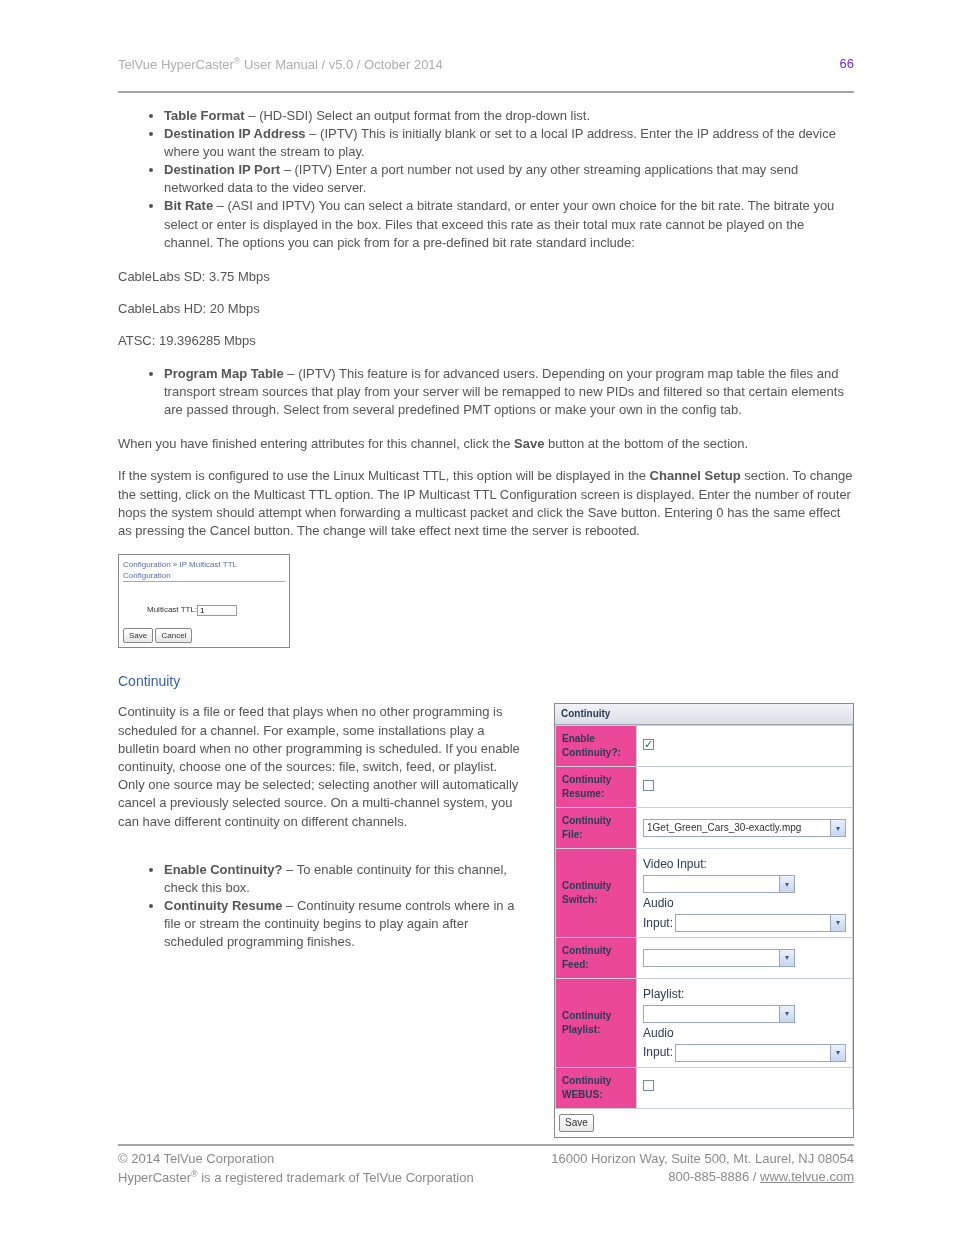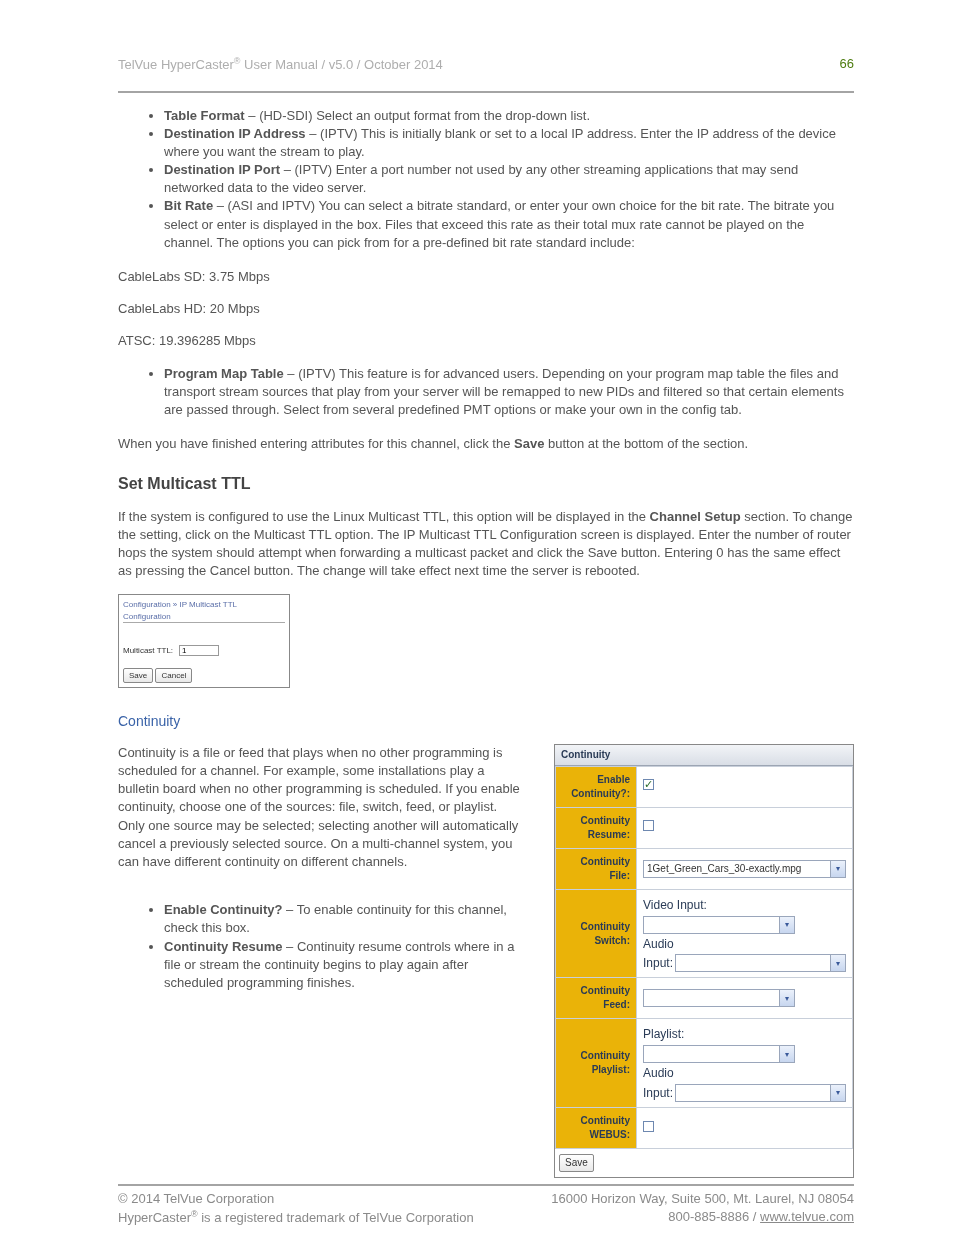--- a/index.html
+++ b/index.html
@@ -16,21 +16,21 @@
     min-height: 1235px;
     padding: 55px 100px 40px 118px;
     box-sizing: border-box;
     position: relative;
   }
   .header-line {
     color: #aeaeae;
     font-size: 13px;
     margin-bottom: 16px;
   }
-  .header-line .right { float: right; color: #4d7c0f; }
+  .header-line .right { float: right; color: #6d28d9; }
   .sup { font-size: 9px; vertical-align: super; }
   hr.rule {
     border: none;
     border-top: 2px solid #a4a4a4;
     margin: 8px 0 14px 0;
   }
   hr.rule-bottom {
     border: none;
     border-top: 2px solid #a4a4a4;
     margin: 6px 0 4px 0;
@@ -71,22 +71,23 @@
     color: #5a6ea8;
     margin: 6px 0 24px 0;
   }
   .fig-box .crumb {
     padding: 4px 4px 8px 4px;
     border-bottom: 2px solid transparent;
     position: relative;
   }
   .fig-box .crumb .un { border-bottom: 1px solid #aaa; display:inline-block; padding-bottom:0px;}
   .fig-box .field-row {
-    display:flex; align-items:center; gap:6px; padding: 12px 4px 10px 4px;
+    display:flex; align-items:center; gap:0; padding: 12px 4px 10px 4px;
     color:#333;
+    margin-left:24px;
   }
   .fig-box input[type="text"]{
     border:1px solid #999; height:11px; width:40px; font-size:8px; padding:0 2px;
     box-sizing:border-box;
   }
   .fig-btns { padding: 2px 4px 4px 4px;}
   .fig-btn {
     display:inline-block; border:1px solid #888; border-radius:2px;
     font-size:8px; padding:1px 5px; color:#333;
     background: linear-gradient(#fff,#e8e8e8);
@@ -100,23 +101,23 @@
   }
   .cont-panel .ph {
     background: linear-gradient(#f2f4f7,#d9dee6);
     border-bottom:1px solid #9ca5b3;
     padding: 3px 6px;
     font-weight:bold; color:#2a3b56;
   }
   .cont-panel table { border-collapse: collapse; width:100%; }
   .cont-panel td.lab {
     width: 68px;
-    background: #eab308;
+    background: #ec4899;
     border:1px solid #c8cfda;
-    text-align:right;
+    text-align:left;
     padding: 6px 6px;
     color:#2a3b56; font-weight:bold;
     vertical-align: middle;
     font-size:10px;
   }
   .cont-panel td.val {
     border:1px solid #c8cfda;
     padding: 5px 6px;
     vertical-align: middle;
   }
@@ -172,21 +173,20 @@
   <p class="para">ATSC: 19.396285 Mbps</p>
 
   <ul class="doc-list">
     <li><span class="b">Program Map Table</span><span> – (IPTV) This feature is for advanced users.  Depending on your program map table the files and transport stream sources that play from your server will be remapped to new PIDs and filtered so that certain elements are passed through. Select from several predefined PMT options or make your own in the config tab.</span></li>
   </ul>
 
   <p class="para">
     <span>When you have finished entering attributes for this channel, click the </span><span class="b">Save</span><span> button at the bottom of the section.</span>
   </p>
 
-  <h3 class="sec-title">Set Multicast TTL</h3>
 
   <p class="para">
     <span>If the system is configured to use the Linux Multicast TTL, this option will be displayed in the </span><span class="b">Channel Setup</span><span> section.  To change the setting, click on the Multicast TTL option.  The IP Multicast TTL Configuration screen is displayed. Enter the number of router hops the system should attempt when forwarding a multicast packet and click the Save button. Entering 0 has the same effect as pressing the Cancel button. The change will take effect next time the server is rebooted.</span>
   </p>
 
   <div class="fig-box">
     <div class="crumb"><span class="un">Configuration » IP Multicast TTL Configuration</span></div>
     <div class="field-row">
       <span>Multicast TTL:</span>
       <input type="text" value="1" style="">

